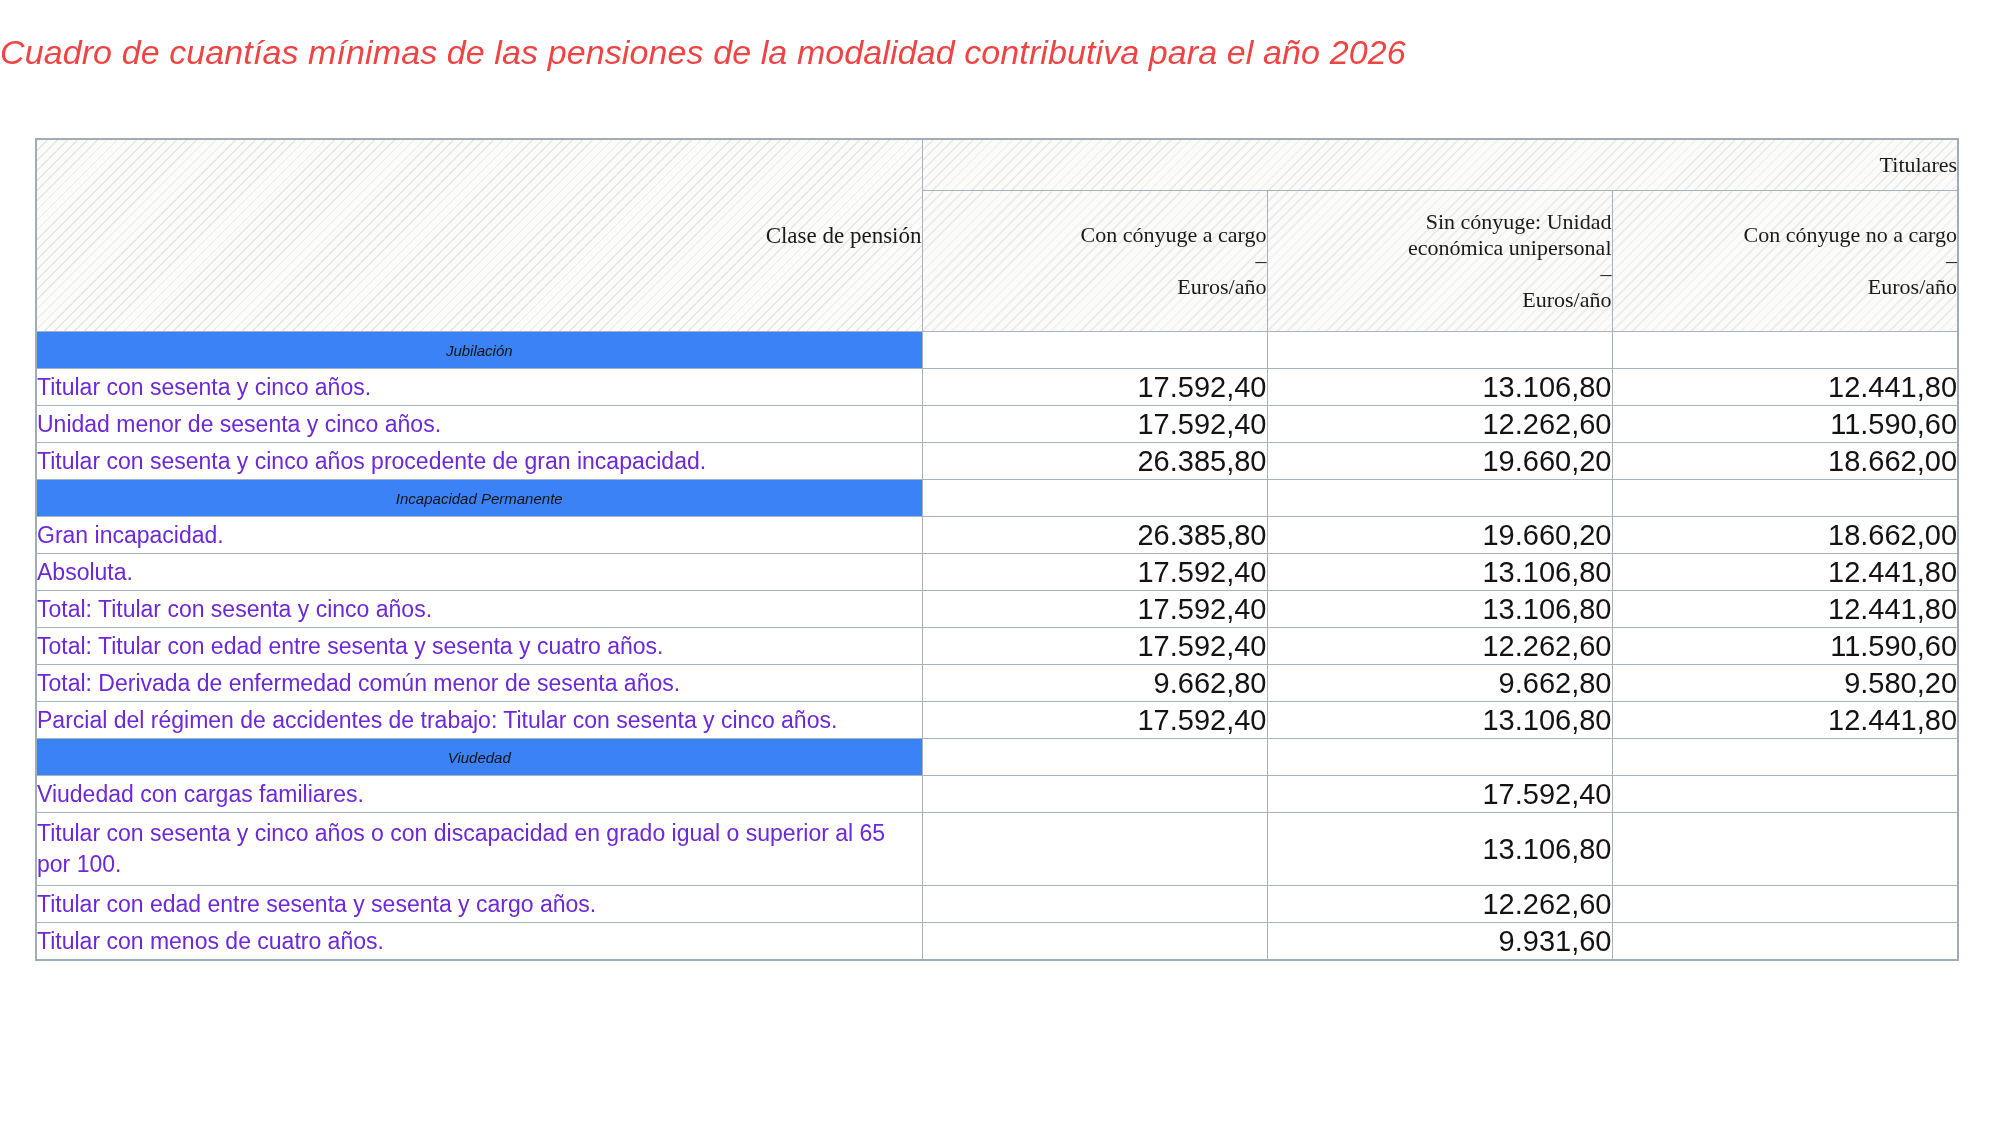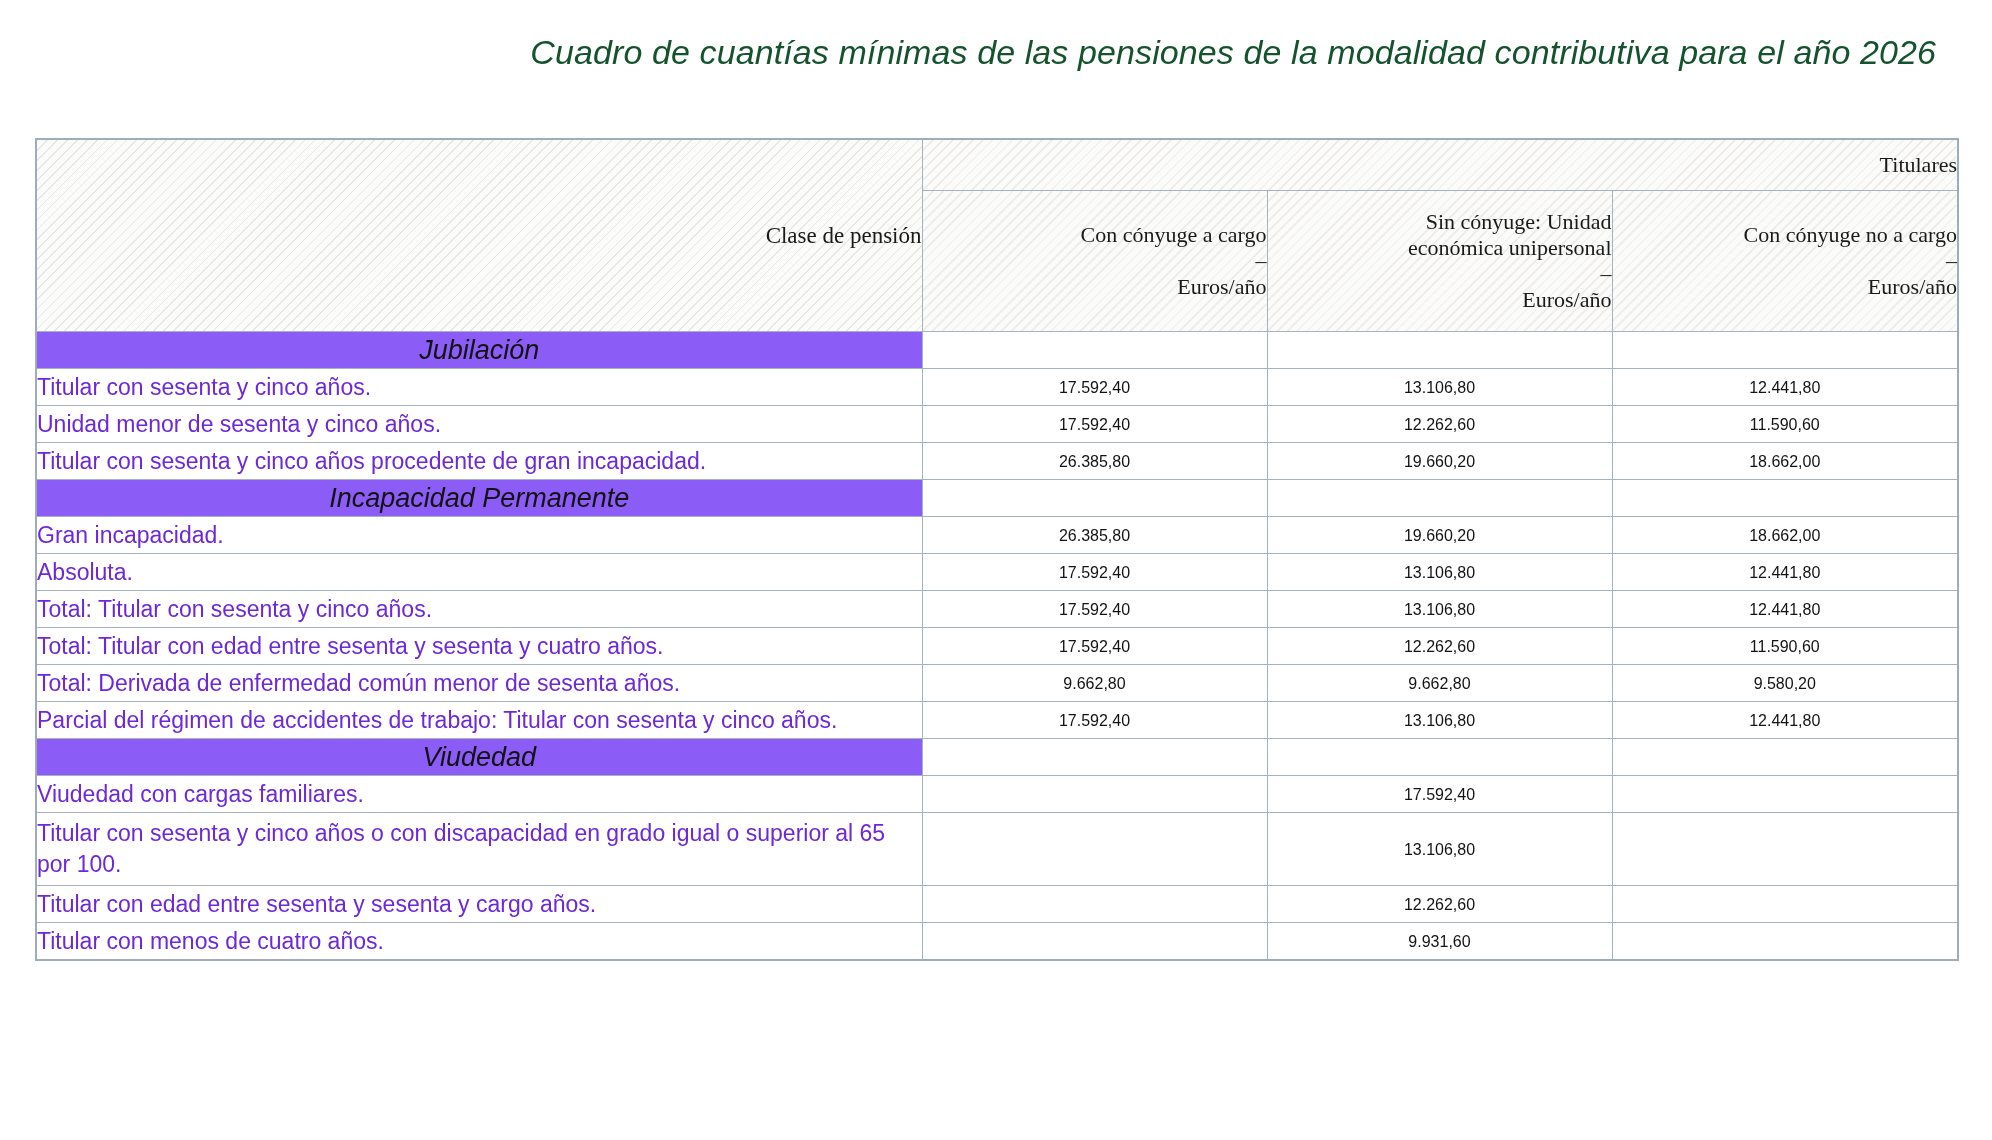--- a/index.html
+++ b/index.html
@@ -22,26 +22,26 @@
     overflow: hidden;
     background: #fff;
   }
 
   
   .doc-title {
     position: absolute;
     left: 0;
     top: 30px;
     width: 1936px;
-    text-align: right;
+    text-align: left;
     font-style: italic;
     font-size: 34px;
     line-height: 44px;
     letter-spacing: 0.1px;
-    color: #14532d;
+    color: #ef4444;
     font-family: "Liberation Sans", sans-serif;
   }
 
   
   .table-wrap {
     position: absolute;
     left: 35px;
     top: 138px;
     width: 1922px;
   }
@@ -117,33 +117,33 @@
   td.cell-label {
     font-size: 23px;
     line-height: 31px;
     padding: 7px 8px 7px 10px;
     text-align: left;
     color: #6d28d9;
     background: #ffffff;
   }
 
   td.cell-section {
-    font-size: 27px;
+    font-size: 15px;
     line-height: 31px;
     padding: 7px 8px;
     text-align: center;
     font-style: italic;
     color: #131313;
-    background: #8b5cf6;
+    background: #3b82f6;
   }
 
   td.cell-num {
-    font-size: 16px;
-    line-height: 31px;
-    text-align: center;
+    font-size: 29px;
+    line-height: 31px;
+    text-align: right;
     padding: 7px 8px;
     color: #131313;
     background: #ffffff;
     white-space: nowrap;
   }
 
   td.cell-empty {
     background: #ffffff;
   }
 

